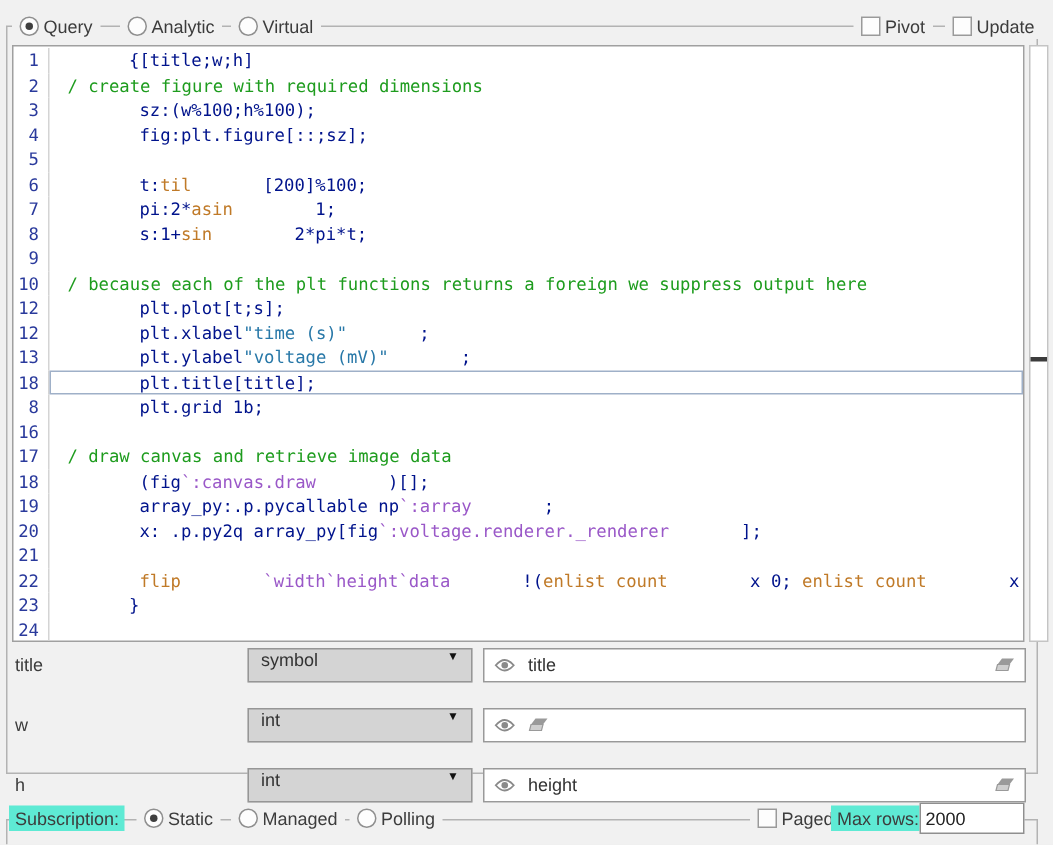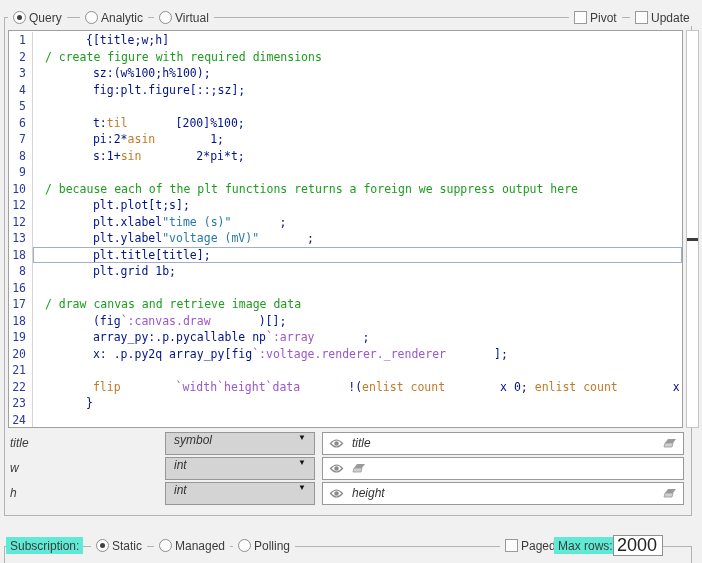--- a/index.html
+++ b/index.html
@@ -50,40 +50,40 @@
   .tk-s { color:#2878a8; }
   .tk-y { color:#9a58c8; }
   
   #ruler {
     position:absolute; left:686px; top:30px; width:13px; height:398px;
     background:#ffffff; border:1px solid #c4c4c4; z-index:2;
   }
   #ruler-marker { position:absolute; left:0; top:207px; width:100%; height:3px; background:#3c3c3c; }
   
   #params { position:absolute; left:8px; top:431px; width:676px; z-index:2; }
-  .param-row { display:grid; grid-template-columns:157px 157px 1fr; align-items:center; height:24px; margin-bottom:1px;font-style:italic; }
+  .param-row { display:grid; grid-template-columns:157px 157px 1fr; align-items:center; height:24px; margin-bottom:16px; }
   .param-name { padding-left:2px; color:#3c3c3c; }
   .dropdown {
     width:150px; height:23px; background:#d4d4d4; border:1px solid #969696;
     display:flex; align-items:flex-start; padding:0 8px; color:#333; cursor:default;
   }
   .dropdown .dd-label { flex:1 1 auto; }
   .dd-arrow { font-size:8px; color:#111; }
   .param-input {
     height:23px; background:#fff; border:1px solid #999;
     display:flex; align-items:center; padding:0 6px; gap:8px; color:#333;
   }
   .param-input .val { flex:1 1 auto; }
   .icon-btn { display:flex; align-items:center; flex:0 0 auto; }
   
   .foot-label { position:absolute; z-index:3; background:#5eead4; padding:0 4px; height:17px; display:flex; align-items:center; }
   #maxrows-input {
-    position:absolute; left:613px; top:535px; width:50px; height:21px; z-index:3;
+    position:absolute; left:613px; top:535px; width:70px; height:21px; z-index:3;
     border:1px solid #8f8f8f; background:#fff; font-family:"Liberation Sans",sans-serif;
-    font-size:18px; color:#222; padding:0 3px;
+    font-size:12px; color:#222; padding:0 3px;
   }
 </style>
 </head>
 <body>
 
 <div id="screen">
 
   <div class="groupbox" id="query-group"></div>
   <div class="groupbox" id="sub-group"></div>
 

